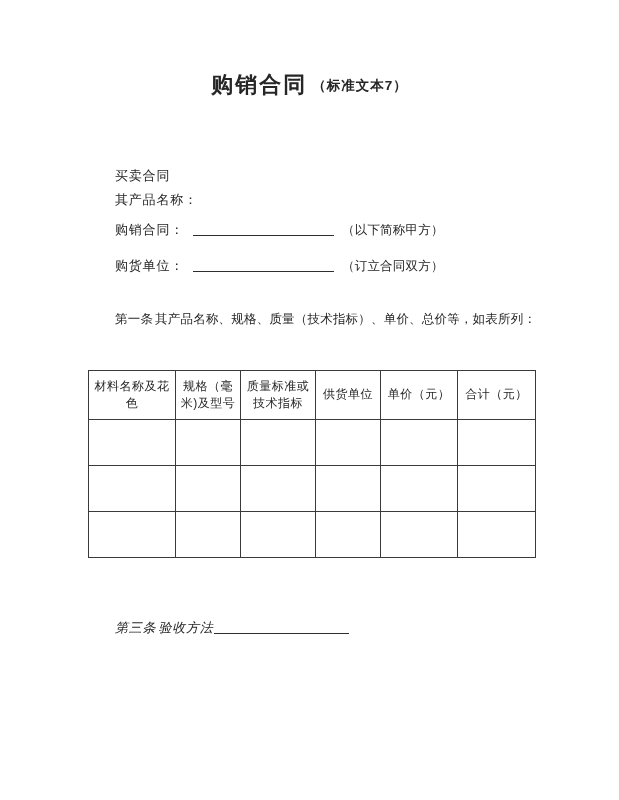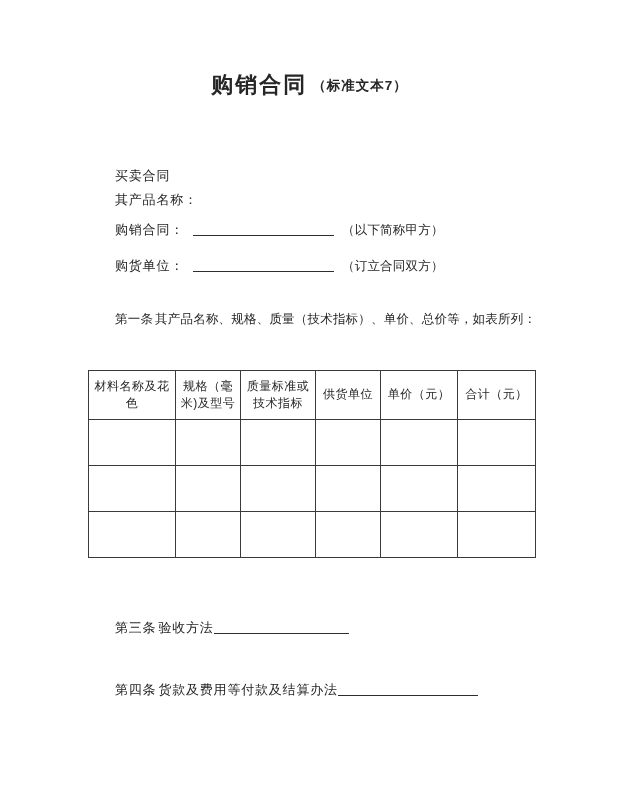--- a/index.html
+++ b/index.html
@@ -16,21 +16,21 @@
   .title-line{top:70px;left:0;width:619px;text-align:center;white-space:nowrap;}
   .title-main{font-size:22px;font-weight:bold;letter-spacing:2px;}
   .title-sub{font-size:13.5px;font-weight:600;letter-spacing:1px;margin-left:5px;vertical-align:2px;}
   .line{font-size:13px;letter-spacing:0.8px;white-space:nowrap;}
   .subtitle{top:125px;left:115px;margin-top:42px;}
   .intro{top:191px;left:115px;}
   .party-a{top:221px;left:115px;}
   .party-b{top:257px;left:115px;}
   .clause-1{top:311px;left:115px;font-size:12.5px;letter-spacing:0.2px;}
   .clause-2{top:549px;left:115px;}
-  .clause-3{top:619px;left:115px;}
+  .clause-3{top:619px;left:115px;font-style:italic;}
   .clause-4{top:681px;left:115px;}
   .clause-no{margin-right:2px;}
   .note{font-size:12.5px;letter-spacing:0.2px;text-align:right;}
   .blank{
     display:inline-block;
     border-bottom:1px solid #2e2e2e;
     height:13px;
     vertical-align:-2px;
   }
   .blank-party{width:141px;margin-left:9px;margin-right:8px;}
@@ -129,17 +129,14 @@
           <td></td>
       </tr>
     </tbody>
   </table>
 
 
   <div class="abs line clause-3">
     <span class="clause-no">第三条</span><span>验收方法</span><span class="blank blank-c3"></span>
   </div>
 
-  <div class="abs line clause-4">
-    <span class="clause-no">第四条</span><span>货款及费用等付款及结算办法</span><span class="blank blank-c4"></span>
-  </div>
 
 </div>
 
 </body></html>

